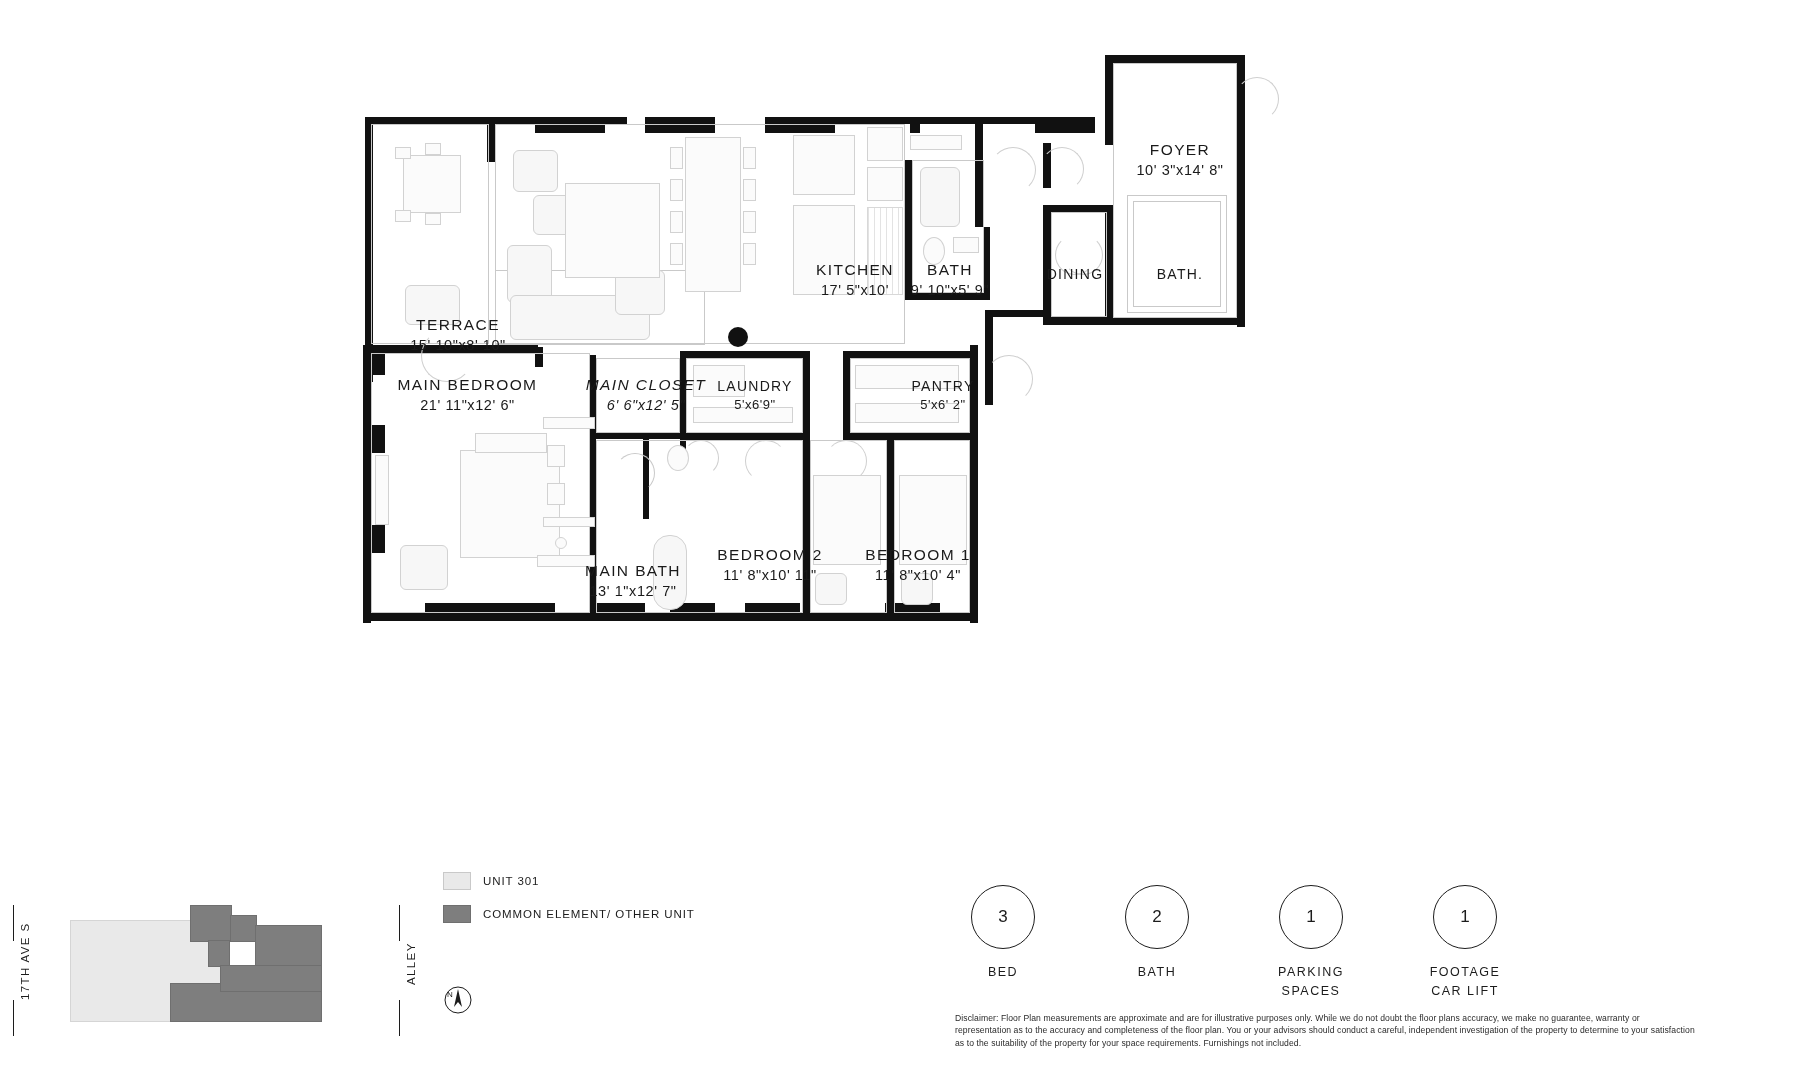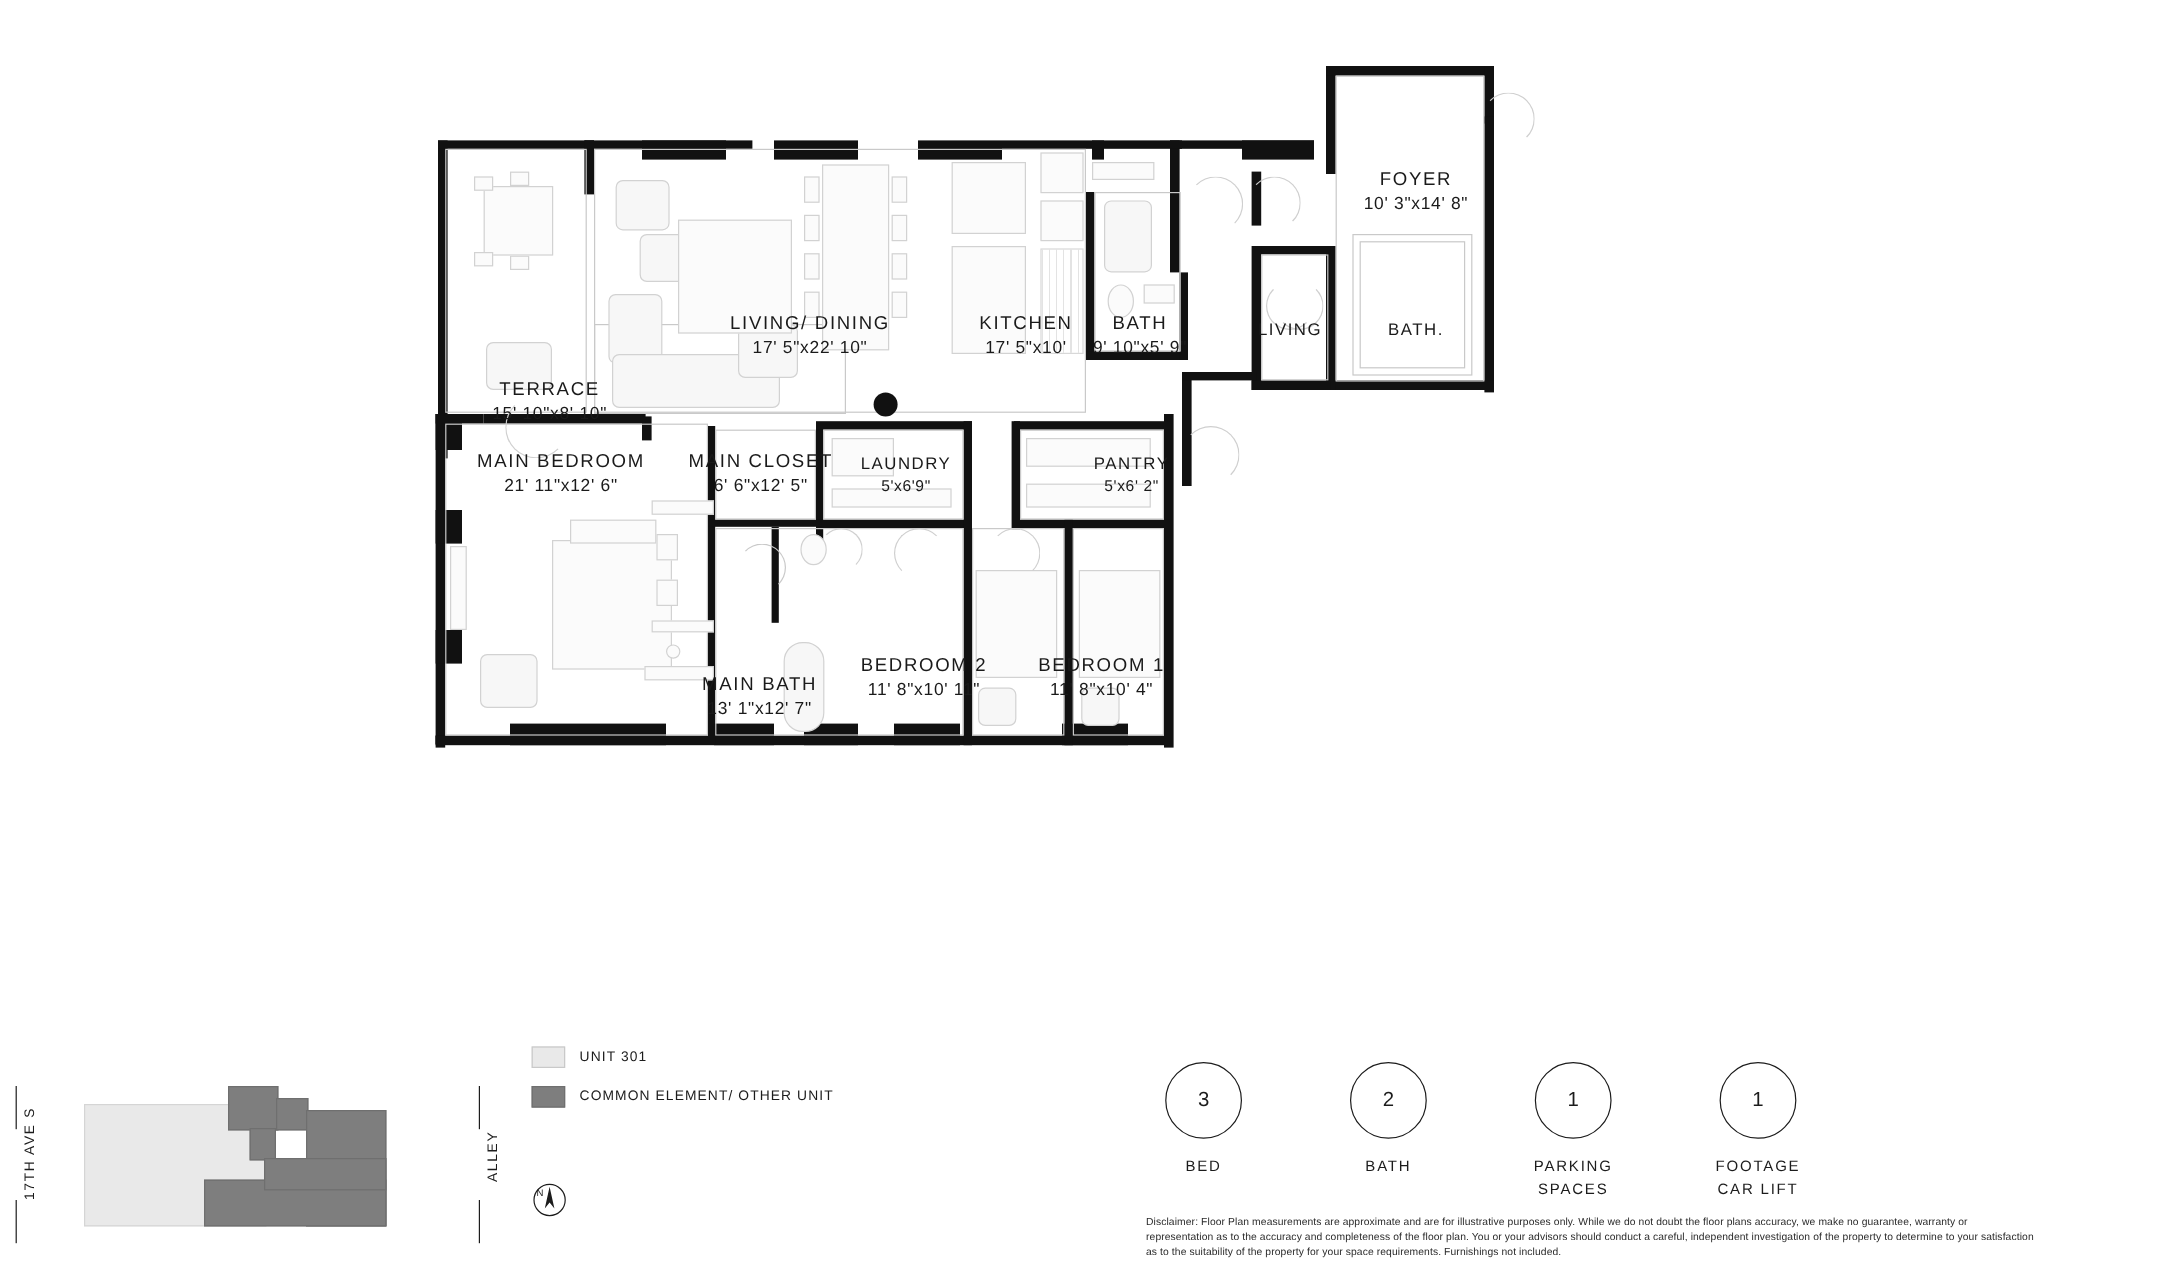--- a/index.html
+++ b/index.html
@@ -357,49 +357,45 @@
     <div class="door-arc" style="left:330px; top:385px; width:42px; height:42px; border-right-color:transparent; border-bottom-color:transparent;"></div>
     <div class="door-arc" style="left:410px; top:385px; width:42px; height:42px; border-left-color:transparent; border-bottom-color:transparent;"></div>
     <div class="door-arc" style="left:268px; top:385px; width:36px; height:36px; border-left-color:transparent; border-bottom-color:transparent;"></div>
 
     <div class="dot" style="left:313px; top:272px;"></div>
 
     <div class="label" style="left:378px; top:260px; width:160px; transform:translateX(-415px);">
       <span class="nm">TERRACE</span>
       <span class="dm">15' 10"x8' 10"</span>
     </div>
-    <div class="label" style="left:145px; top:205px; width:230px;">
-      <span class="nm">LIVING/ DINING</span>
-      <span class="dm">17' 5"x22' 10"</span>
-    </div>
     <div class="label" style="left:370px; top:205px; width:140px;">
       <span class="nm">KITCHEN</span>
       <span class="dm">17' 5"x10'</span>
     </div>
     <div class="label" style="left:480px; top:205px; width:110px;">
       <span class="nm">BATH</span>
       <span class="dm">9' 10"x5' 9"</span>
     </div>
     <div class="label" style="left:695px; top:85px; width:140px;">
       <span class="nm">FOYER</span>
       <span class="dm">10' 3"x14' 8"</span>
     </div>
     <div class="label small" style="left:605px; top:210px; width:110px;">
-      <span class="nm">LIVING</span>
+      <span class="nm">DINING</span>
       <span class="dm"></span>
     </div>
     <div class="label small" style="left:710px; top:210px; width:110px;">
       <span class="nm">BATH.</span>
       <span class="dm"></span>
     </div>
     <div class="label" style="left:-40px; top:320px; width:185px;">
       <span class="nm">MAIN BEDROOM</span>
       <span class="dm">21' 11"x12' 6"</span>
     </div>
-    <div class="label" style="left:134px; top:320px; width:170px;">
+    <div class="label" style="left:146px; top:320px; width:170px;font-style:italic;">
       <span class="nm">MAIN CLOSET</span>
       <span class="dm">6' 6"x12' 5"</span>
     </div>
     <div class="label small" style="left:275px; top:322px; width:130px;">
       <span class="nm">LAUNDRY</span>
       <span class="dm">5'x6'9"</span>
     </div>
     <div class="label small" style="left:463px; top:322px; width:130px;">
       <span class="nm">PANTRY</span>
       <span class="dm">5'x6' 2"</span>

